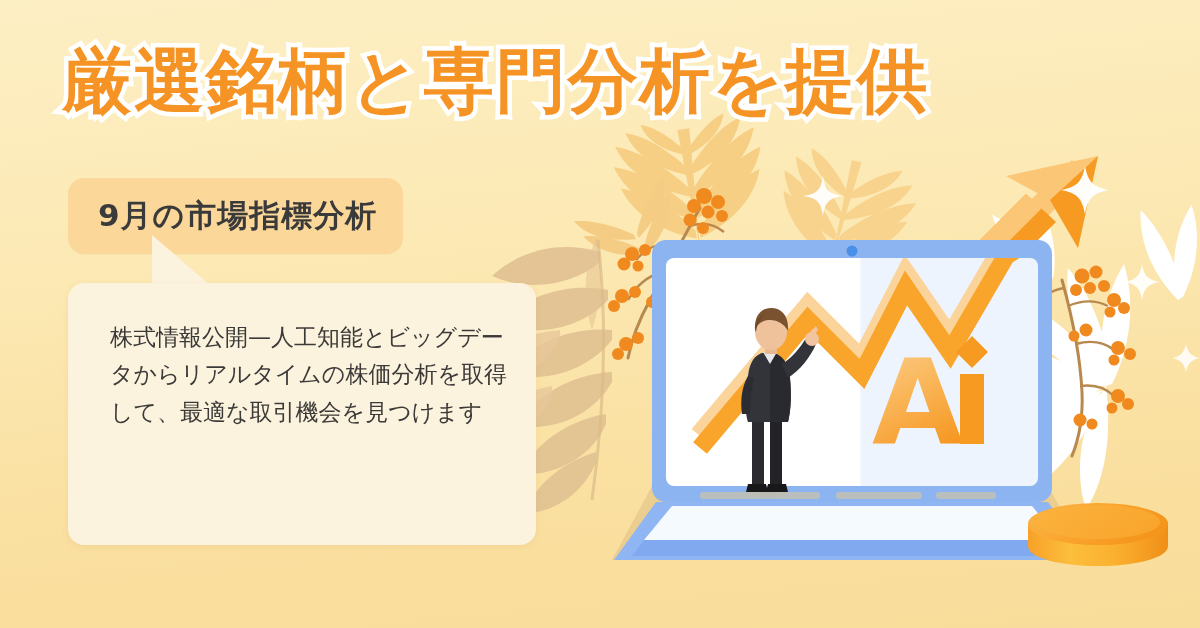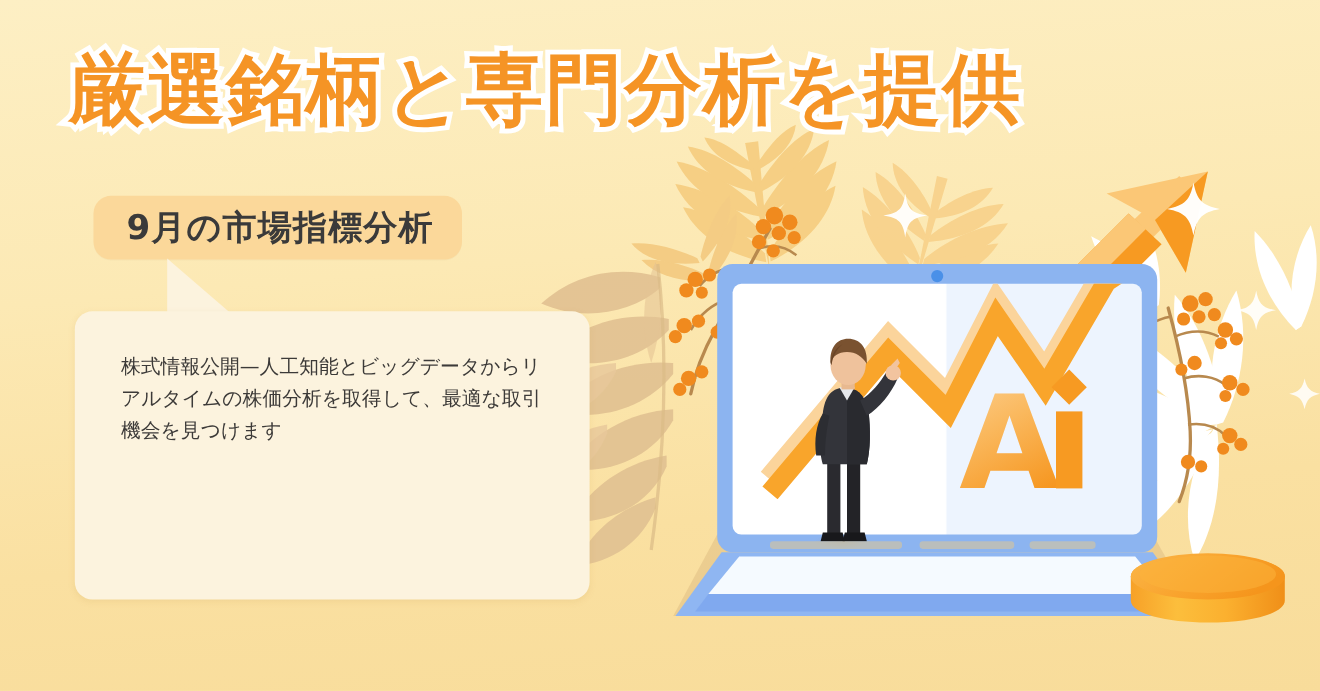--- a/index.html
+++ b/index.html
@@ -21,22 +21,22 @@
     letter-spacing:2px;
     color:#F59425;
     -webkit-text-stroke:9px #FFFFFF;
     paint-order:stroke fill;
     white-space:nowrap;
     font-family:"DejaVu Sans","Liberation Sans",sans-serif;
   }
 
   
   #badge {
-    position:absolute; left:85px; top:178px;
-    height:58px; padding:0 26px 0 30px;
+    position:absolute; left:68px; top:178px;
+    height:76px; padding:0 26px 0 30px;
     display:flex; align-items:center;
     background:#FBD89A;
     border-radius:16px 16px 16px 16px;
     box-shadow:0 1px 0 rgba(0,0,0,0.02);
   }
   #badge-label {
     font-size:31px; font-weight:700; color:#3A3A3A;
     letter-spacing:1px; white-space:nowrap;
     font-family:"DejaVu Sans","Liberation Sans",sans-serif;
   }
@@ -52,21 +52,21 @@
   #bubble-tail {
     position:absolute; left:152px; top:235px;
     width:0; height:0;
     border-left:0 solid transparent;
     border-right:58px solid transparent;
     border-bottom:50px solid #FCF3DE;
     filter:none;
   }
   #bubble-text {
     position:absolute; left:42px; top:36px; right:28px;
-    font-size:18px; line-height:1.62; color:#3C3A38;
+    font-size:23px; line-height:1.62; color:#3C3A38;
     font-family:"DejaVu Sans","Liberation Sans",sans-serif;
     letter-spacing:0px;
   }
 </style>
 </head>
 <body>
 
 <div id="banner">
 
   <svg id="deco-layer" viewBox="0 0 1200 628" width="1200" height="628" xmlns="http://www.w3.org/2000/svg">

